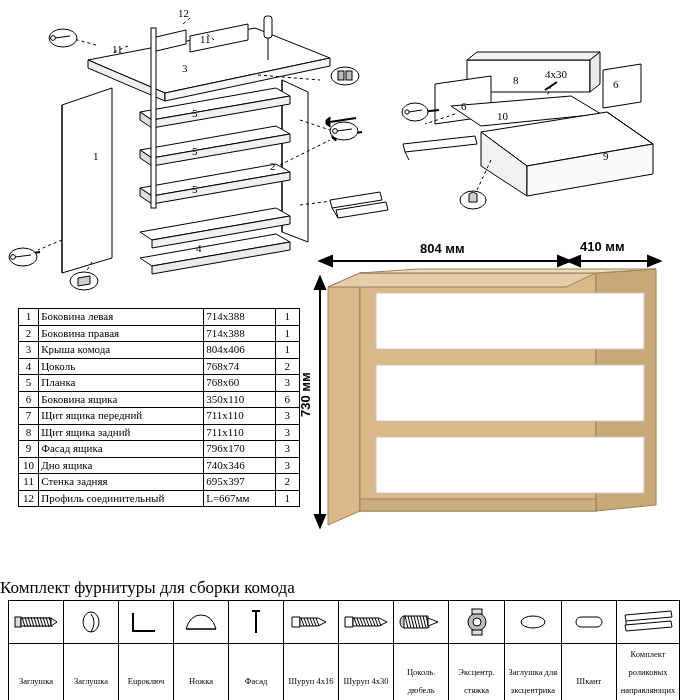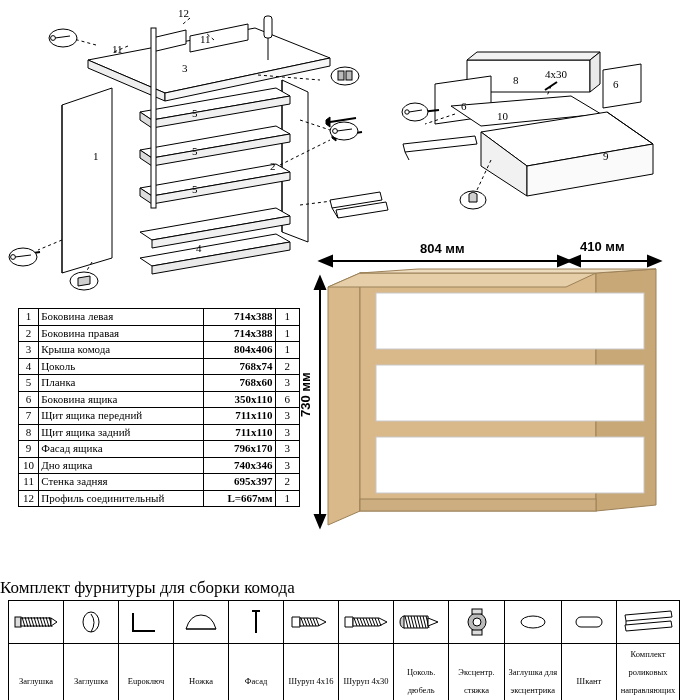--- a/index.html
+++ b/index.html
@@ -9,21 +9,21 @@
   
   .abs{position:absolute;}
   svg{display:block;}
 
   
   #parts-table{position:absolute;left:18px;top:308px;width:282px;border-collapse:collapse;font-size:11px;}
   #parts-table td{border:1px solid #000;padding:0 2px;height:15.5px;line-height:15px;}
   #parts-table td.num{width:14px;text-align:center;}
   #parts-table td.name{width:150px;text-align:left;margin-top:33px;}
   #parts-table td.name.center{text-align:left;}
-  #parts-table td.size{width:62px;text-align:right;font-weight:bold;}
+  #parts-table td.size{width:62px;text-align:left;}
   #parts-table td.qty{width:18px;text-align:center;}
 
   
   .dimtext{font-family:"Liberation Sans",sans-serif;font-weight:bold;font-size:13px;}
 
   
   #kit-title{position:absolute;left:0;top:578px;width:689px;text-align:left;font-size:17px;font-family:"Liberation Serif",serif;}
   #kit-table{position:absolute;left:8px;top:600px;width:672px;border-collapse:collapse;}
   #kit-table td{border:1px solid #000;padding:0;text-align:center;vertical-align:middle;}
   #kit-table tr.icons td{height:42px;}

